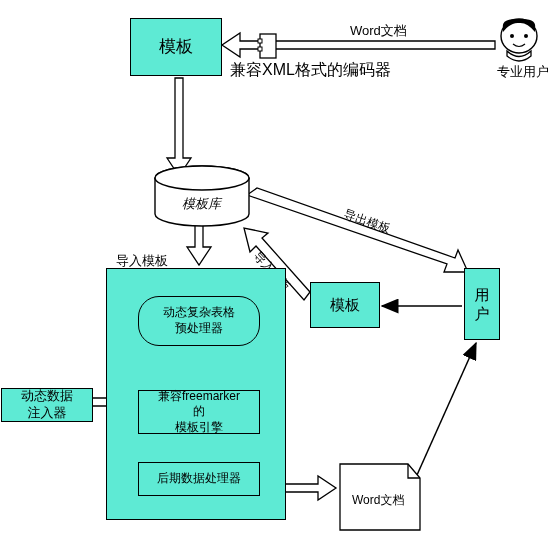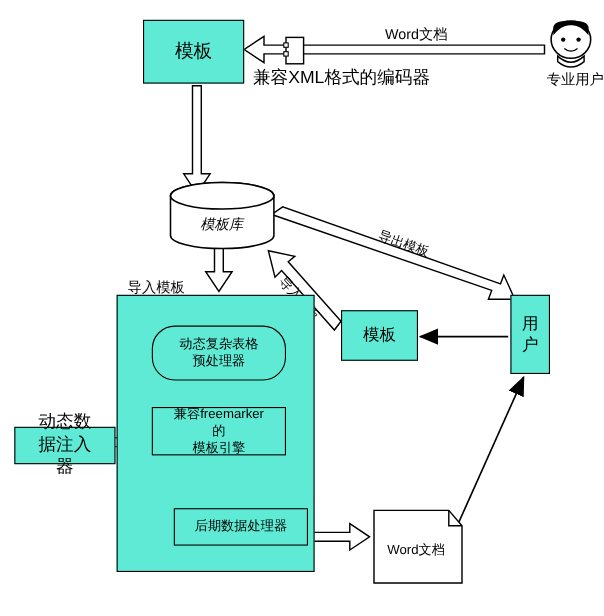--- a/index.html
+++ b/index.html
@@ -128,30 +128,30 @@
 </div>
 <div class="label" style="left:116px; top:252px;">
   <span>导入模板</span>
 </div>
 
 <div class="box" style="left:138px; top:296px; width:122px; height:50px; font-size:12px;border-radius:21px;">
   <span style="white-space:pre-line;">动态复杂表格
 预处理器</span>
 </div>
 
-<div class="box" style="left:138px; top:370px; width:122px; height:44px; font-size:12px;">
+<div class="box" style="left:138px; top:390px; width:122px; height:44px; font-size:12px;">
   <span style="white-space:pre-line;">兼容freemarker的
 模板引擎</span>
 </div>
 
-<div class="box" style="left:138px; top:462px; width:122px; height:34px; font-size:12px;margin-left:20px;">
+<div class="box" style="left:138px; top:462px; width:122px; height:34px; font-size:12px;">
   <span>后期数据处理器</span>
 </div>
 
-<div class="box" style="left:1px; top:388px; width:92px; height:28px; font-size:16px;margin-left:12px;">
+<div class="box" style="left:1px; top:388px; width:92px; height:28px; font-size:13px;">
   <span>动态数据注入器</span>
 </div>
 
 <div class="box" style="left:310px; top:282px; width:70px; height:46px; font-size:15px;">
   <span>模板</span>
 </div>
 
 <div class="box" style="left:464px; top:268px; width:36px; height:72px; font-size:15px;">
   <span style="white-space:pre-line;">用
 户</span>

